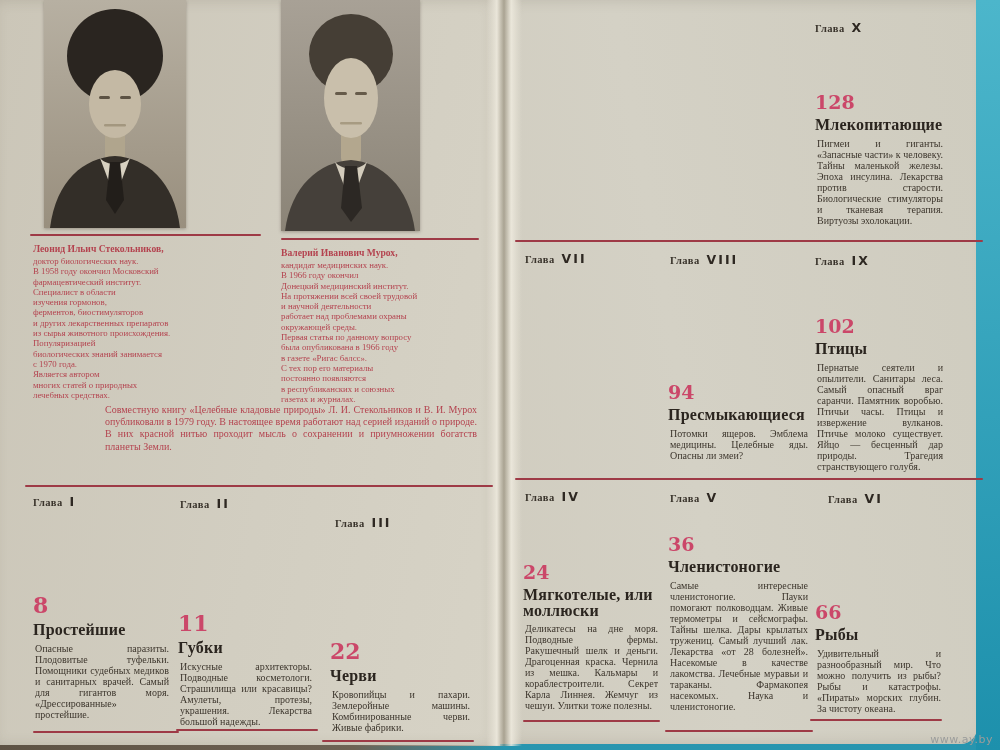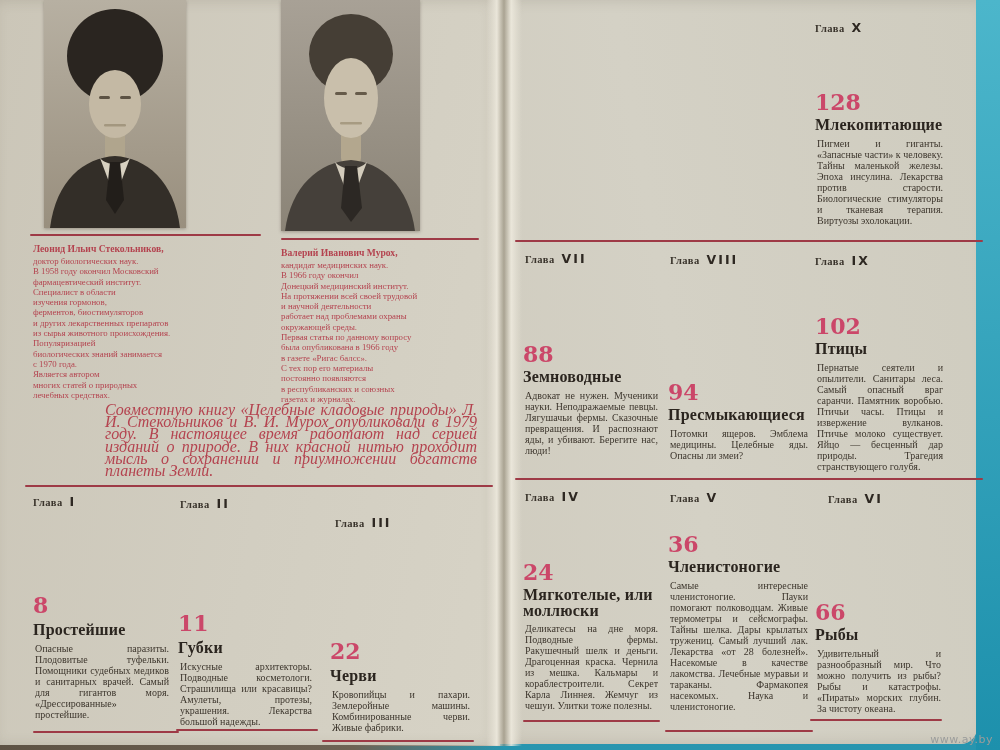--- a/index.html
+++ b/index.html
@@ -38,35 +38,35 @@
   .photo{position:absolute; top:0; box-shadow:0 1px 3px rgba(60,50,40,.35);}
   .photo svg{display:block;}
   
   .rule{position:absolute; height:2px; background:#9e3a46; border-radius:1px;}
   .rule-thin{height:1.6px;}
   
   .bio{position:absolute; color:#b4434f;}
   .bio-name{font-weight:bold; font-size:9.6px; line-height:11px; margin:0 0 2px 0;}
   .bio-text{font-size:8.8px; line-height:10.3px; white-space:pre-line; margin:0;}
   .joint{
-    position:absolute; color:#b4434f; font-size:16px; line-height:12.2px;
-    text-align:justify; margin:0;font-style:italic;
+    position:absolute; color:#b4434f; font-size:10px; line-height:12.2px;
+    text-align:justify; margin:0;
   }
   
   .chapter{position:absolute; white-space:nowrap;}
   .ch-word{font-weight:bold; font-size:10.5px; color:#39332b; letter-spacing:.4px;}
   .ch-num{
     font-family:"DejaVu Sans","Liberation Sans",sans-serif;
     font-weight:bold; font-size:12.5px; color:#2e2822; letter-spacing:2px; margin-left:7px;
   }
   
   .section{position:absolute;}
   .num{
     font-family:"DejaVu Serif","Liberation Serif",serif;
-    font-weight:bold; color:#cb4769; font-size:22px; line-height:20px; margin:0 0 5px 0;
+    font-weight:bold; color:#cb4769; font-size:19px; line-height:20px; margin:0 0 5px 0;
   }
   .num-lg{font-size:22px; line-height:23px;}
   .sec-title{
     font-weight:bold; font-size:16px; line-height:15.5px; color:#2b251f;
     letter-spacing:.2px; margin:0 0 5px 0;
   }
   .sec-text{
     font-size:10px; line-height:11px; color:#3d362d; text-align:justify; margin:2px;
   }
   
@@ -218,25 +218,20 @@
   <div class="chapter" style="left:525px; top:249px;">
     <span class="ch-word">Глава</span><span class="ch-num">VII</span>
   </div>
   <div class="chapter" style="left:670px; top:250px;">
     <span class="ch-word">Глава</span><span class="ch-num">VIII</span>
   </div>
   <div class="chapter" style="left:815px; top:251px;">
     <span class="ch-word">Глава</span><span class="ch-num">IX</span>
   </div>
 
-  <div class="section" style="left:523px; top:344px; width:137px;">
-    <div class="num">88</div>
-    <h3 class="sec-title">Земноводные</h3>
-    <p class="sec-text">Адвокат не нужен. Мученики науки. Неподражаемые певцы. Лягушачьи фермы. Сказочные превращения. И распознают яды, и убивают. Берегите нас, люди!</p>
-  </div>
 
   <div class="section" style="left:668px; top:382px; width:142px;">
     <div class="num">94</div>
     <h3 class="sec-title">Пресмыкающиеся</h3>
     <p class="sec-text">Потомки ящеров. Эмблема медицины. Целебные яды. Опасны ли змеи?</p>
   </div>
 
   <div class="section" style="left:815px; top:316px; width:130px;">
     <div class="num">102</div>
     <h3 class="sec-title">Птицы</h3>

